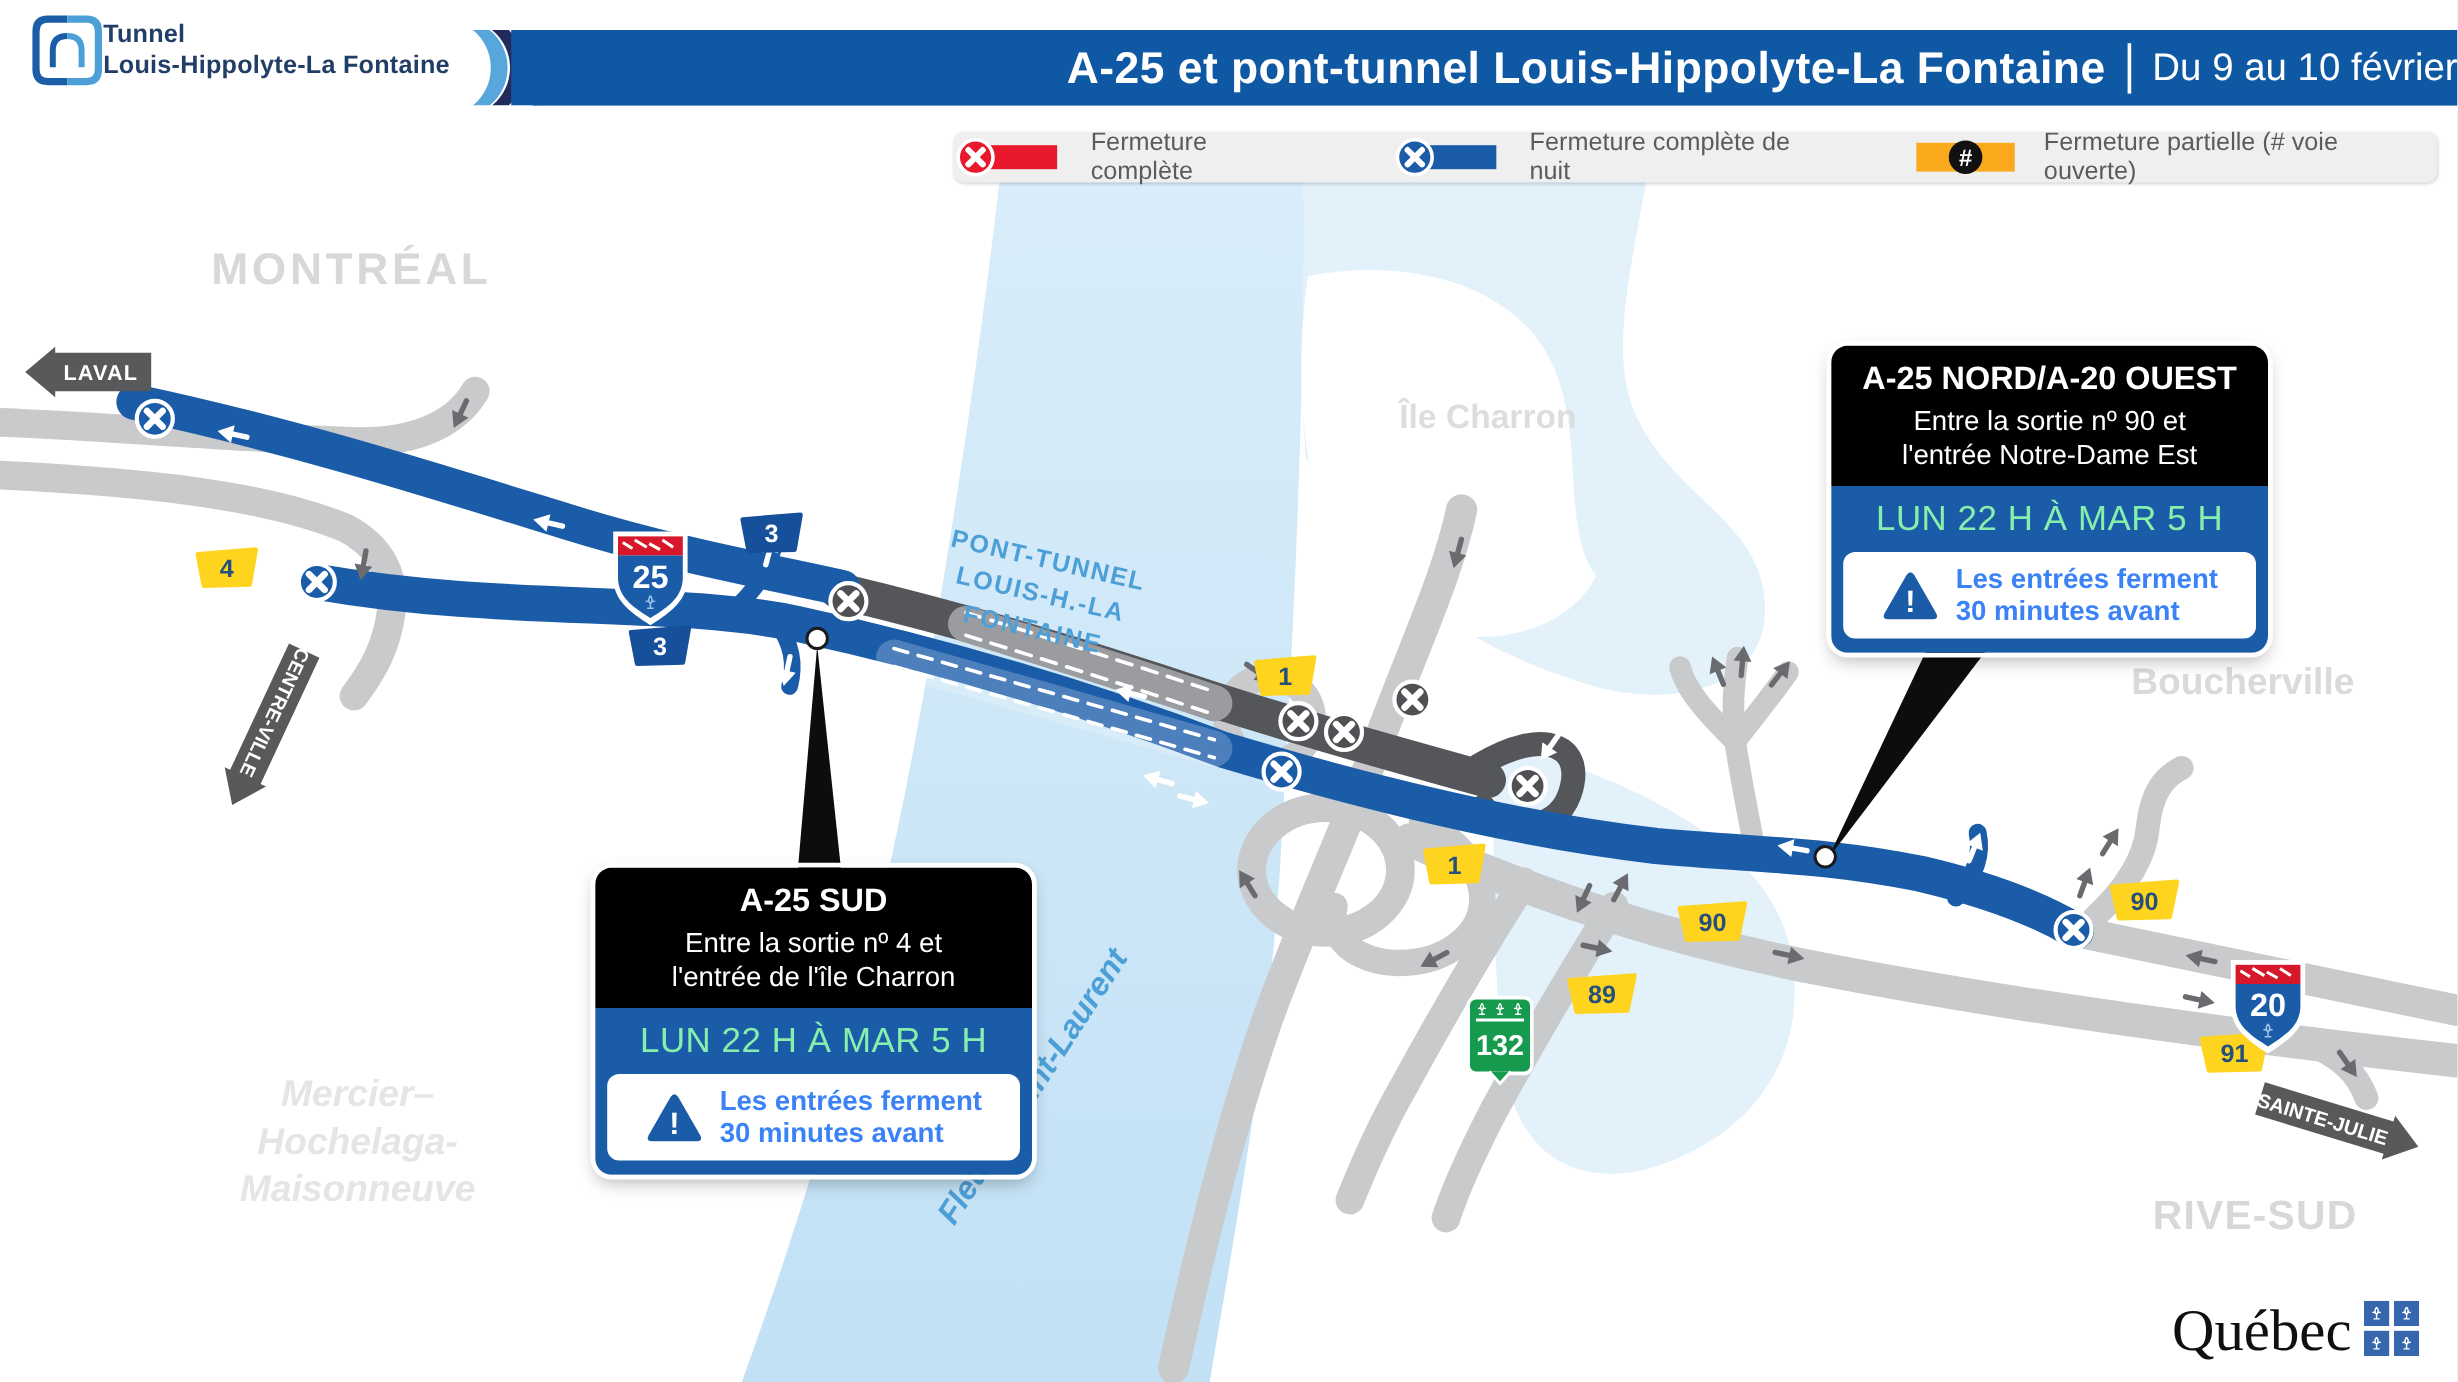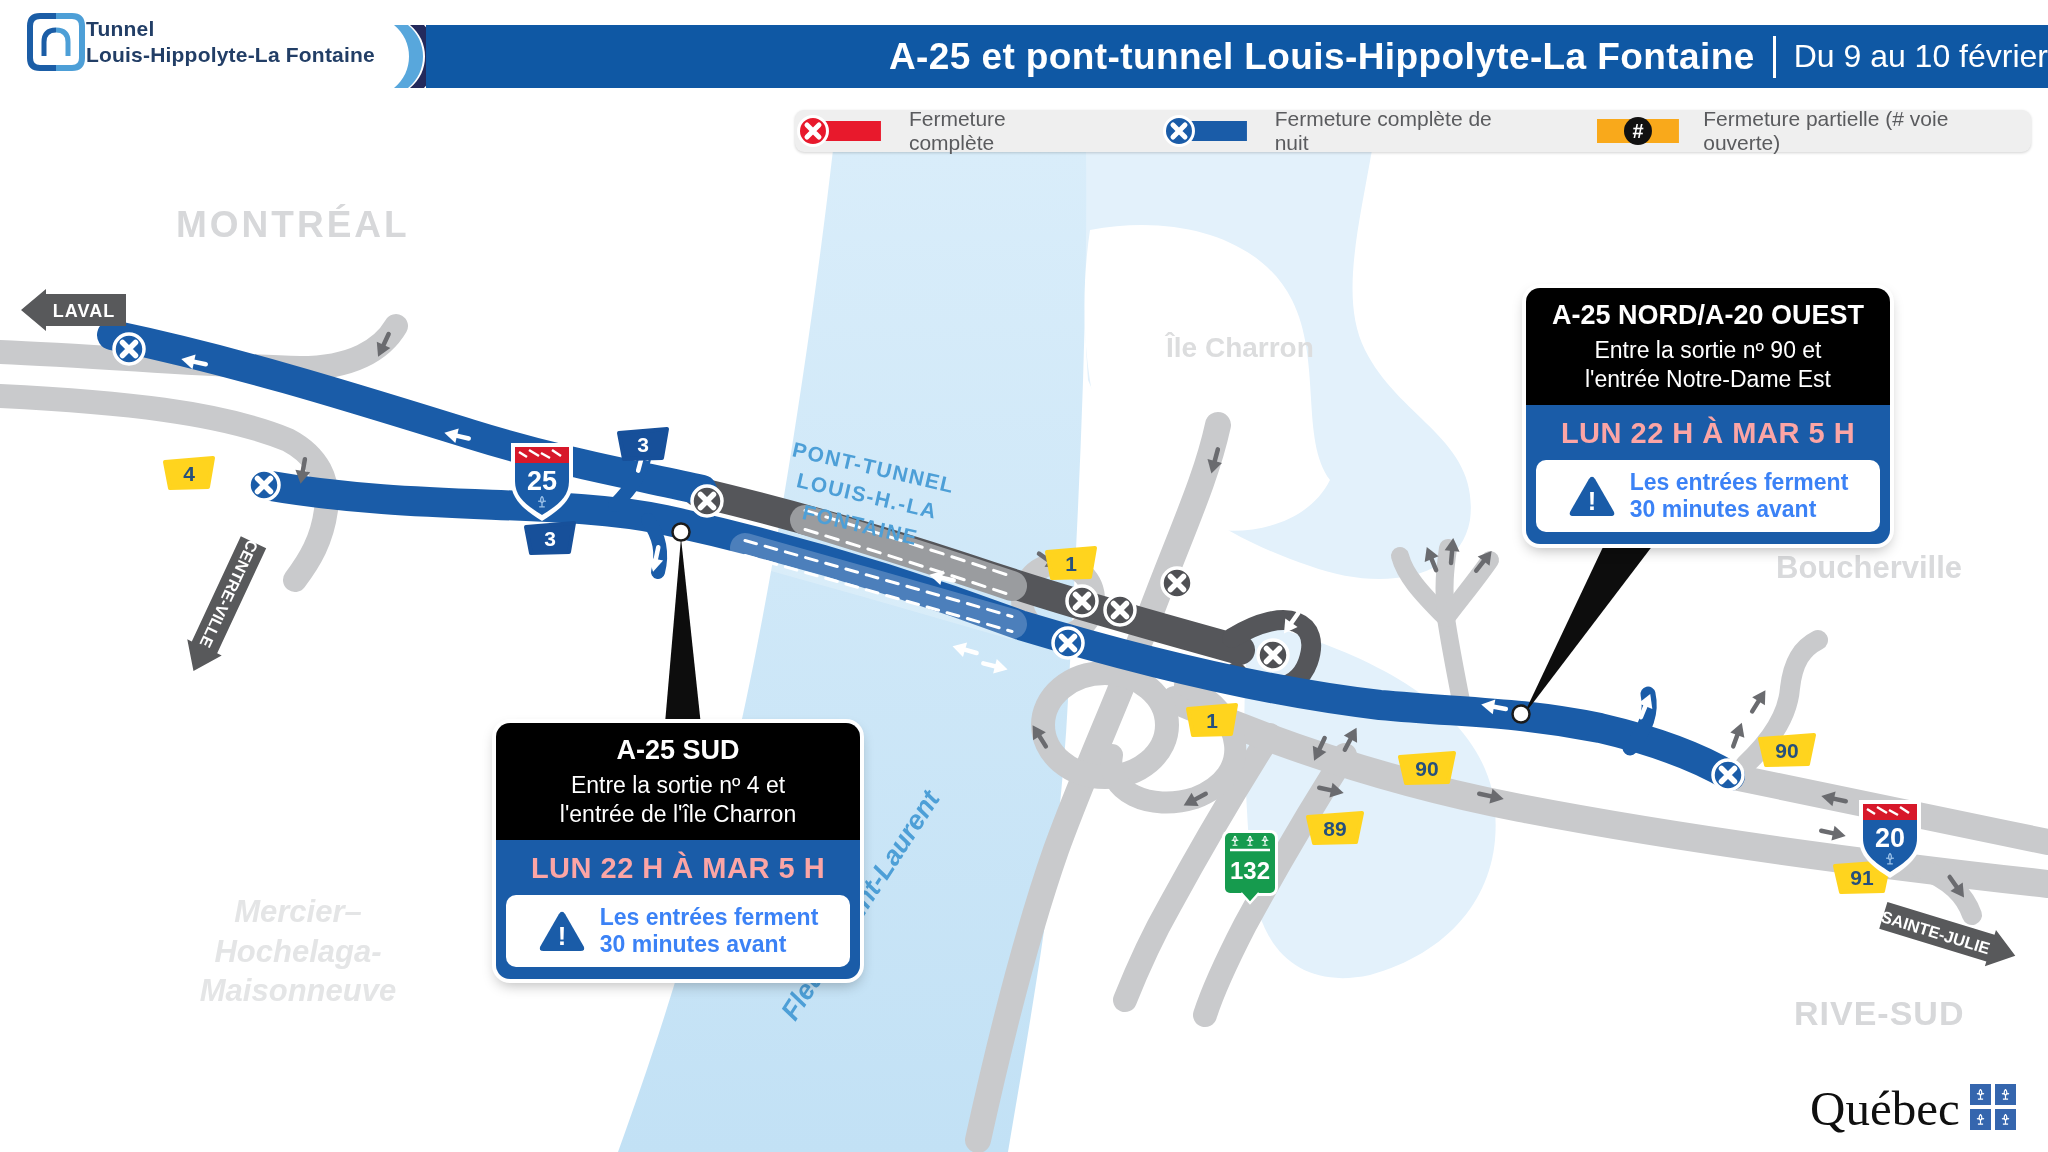--- a/index.html
+++ b/index.html
@@ -34,21 +34,21 @@
               font-size:21px;letter-spacing:1.5px;text-align:center;line-height:1.4}
   
   .callout{position:absolute;width:364px;border-radius:14px;overflow:hidden;z-index:20;
            box-shadow:0 0 0 4px #fff,0 6px 14px rgba(0,0,0,.28)}
   #callout-sud{left:496px;top:723px}
   #callout-nord{left:1526px;top:288px}
   .co-head{background:#000;color:#fff;text-align:center;padding:12px 8px 11px}
   .co-title{font-size:27px;font-weight:bold;margin-bottom:5px}
   .co-line{font-size:23px;line-height:1.25}
   .co-body{background:#1A5CA8;padding:8px 10px 12px;text-align:center}
-  .co-sched{color:#fca5a5;font-size:29px;font-weight:bold;letter-spacing:.5px;margin:4px 0 10px}
+  .co-sched{color:#86efac;font-size:29px;font-weight:normal;letter-spacing:.5px;margin:4px 0 10px}
   .co-warn{background:#fff;border-radius:10px;display:flex;align-items:center;
            justify-content:center;gap:14px;padding:9px 10px}
   .co-warn-text{color:#3b82f6;font-size:23px;font-weight:bold;line-height:1.18;text-align:left}
   
   #footer{position:absolute;left:1810px;top:1084px;display:flex;align-items:flex-start;gap:10px;z-index:30}
   #qc-word{font-family:"Liberation Serif",serif;font-size:49px;color:#101010;line-height:1}
   #mapsvg{position:absolute;left:0;top:0;z-index:5}
 </style>
 </head>
 <body>

